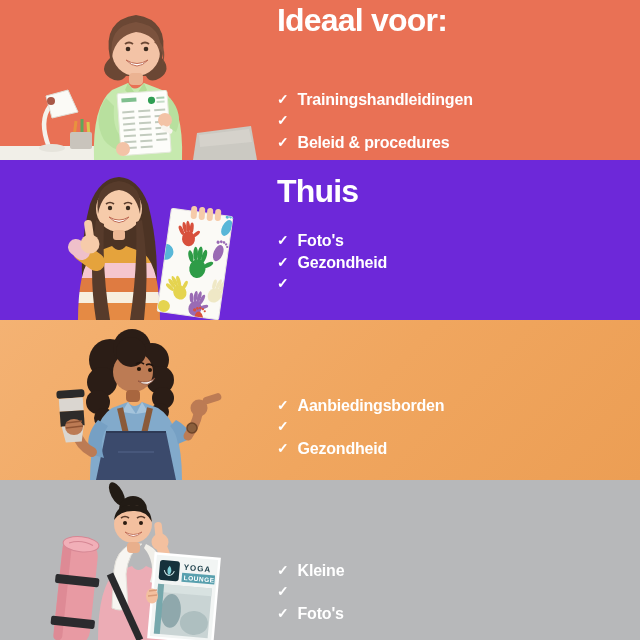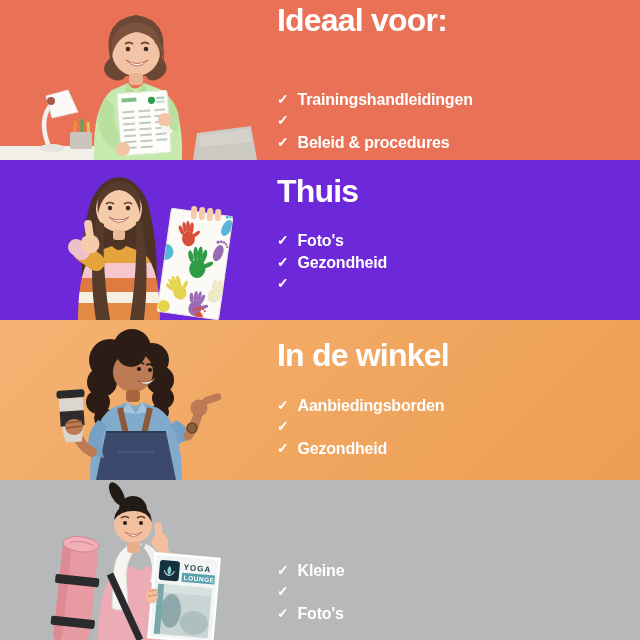--- a/index.html
+++ b/index.html
@@ -263,21 +263,20 @@
       <line x1="66" y1="108" x2="83" y2="106" stroke="#8F5434" stroke-width="1.4"></line>
       <g>
         <path d="M176 100 Q188 106 192 118 L178 124 Q176 112 170 106 Z" fill="#76A0C4"></path>
         <path d="M188 116 Q196 104 198 94" stroke="#BC7B54" stroke-width="9" fill="none" stroke-linecap="round"></path>
         <circle cx="192" cy="108" r="5" fill="#8A5E3C" stroke="#6E4528" stroke-width="1.5"></circle>
         <circle cx="199" cy="88" r="8.5" fill="#BC7B54"></circle>
         <rect x="203" y="77" width="19" height="7.5" rx="3.7" fill="#BC7B54" transform="rotate(-18 206 81)"></rect>
       </g>
     </g>
   </svg>
-  <h2 class="section-title">In de winkel</h2>
   <ul class="feature-list">
     <li>
         <span class="check">✓</span>
         <span>Aanbiedingsborden</span>
       </li>
     <li>
         <span class="check">✓</span>
       </li>
     <li>
         <span class="check">✓</span>

